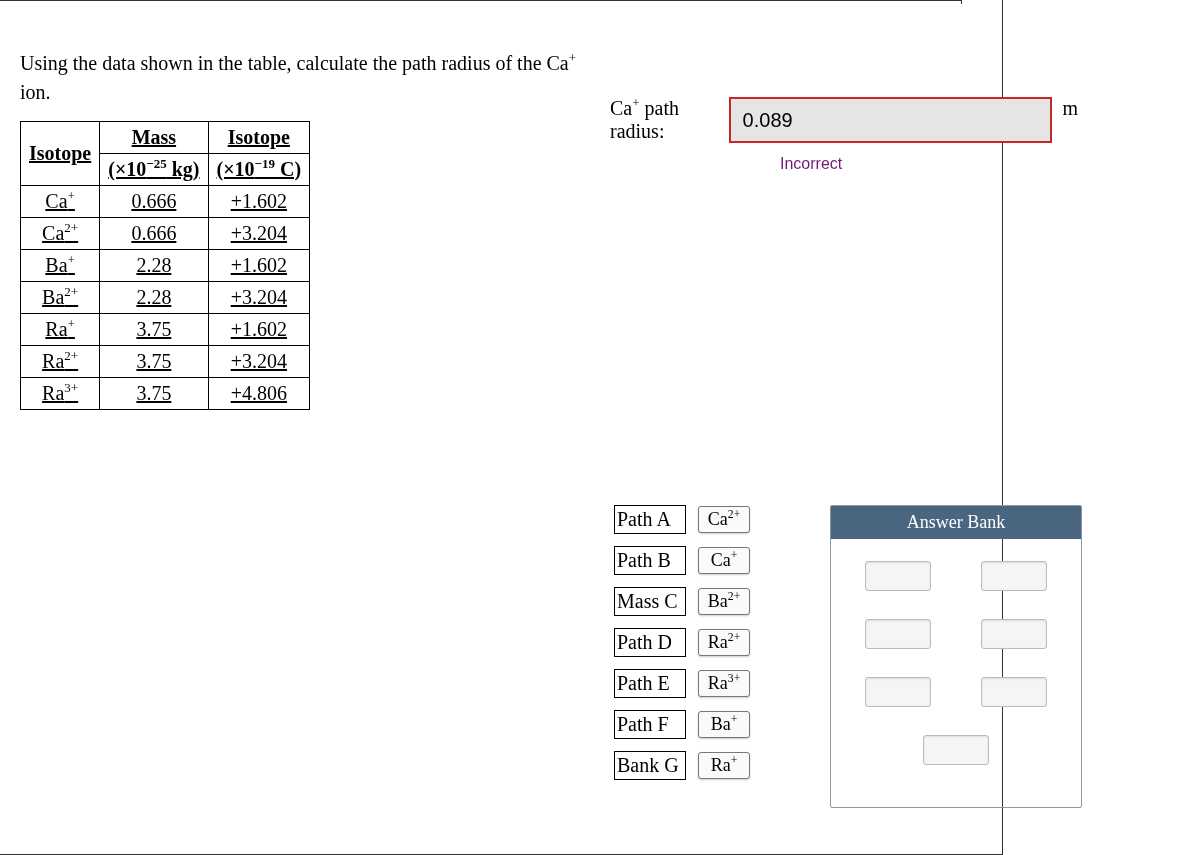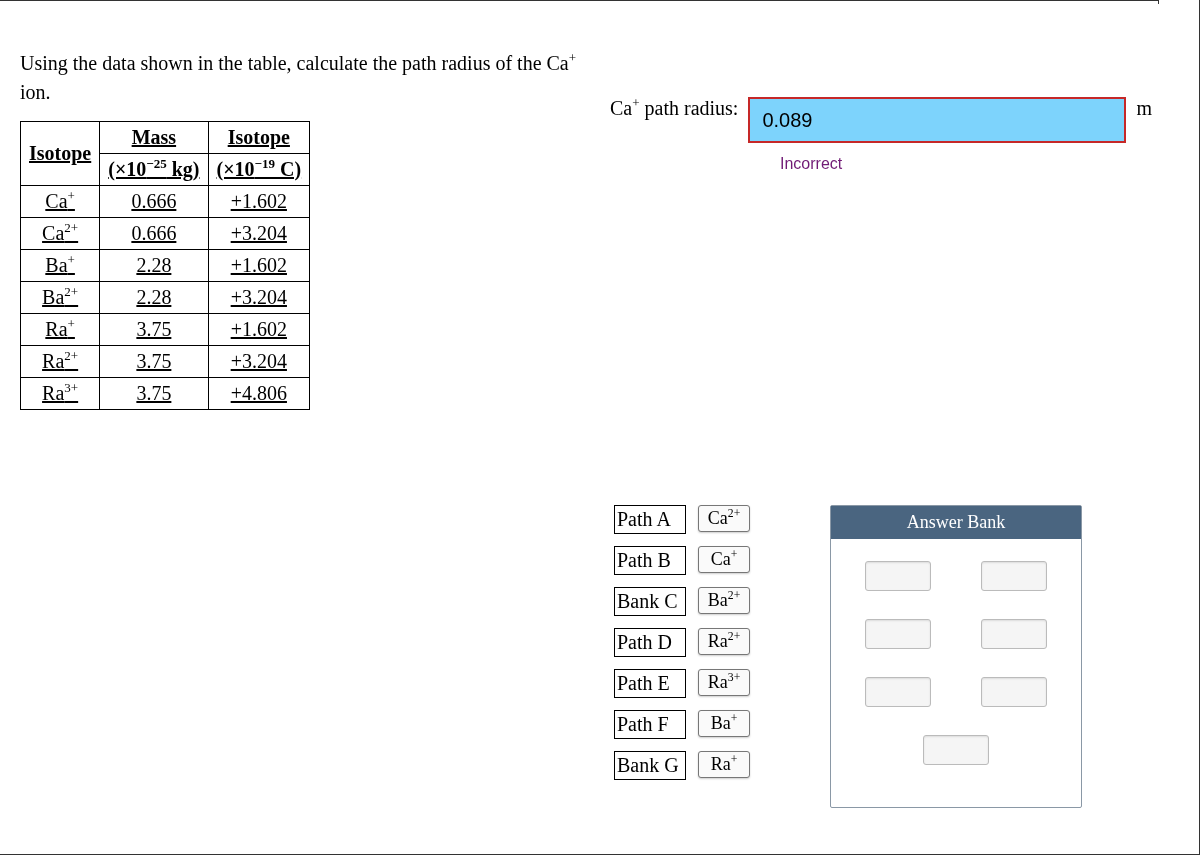--- a/index.html
+++ b/index.html
@@ -5,21 +5,21 @@
   html, body {
     margin: 0;
     padding: 0;
     background: #fff;
     font-family: "Times New Roman", Times, serif;
     font-size: 20px;
     color: #000;
   }
   .page {
     position: relative;
-    width: 1200px;
+    width: 1003px;
     height: 855px;
     box-sizing: border-box;
     border: 1px solid #333;
     border-left: none;
   }
   .tab-stub {
     position: absolute;
     right: -1px;
     top: -12px;
     width: 40px;
@@ -59,21 +59,21 @@
     top: 96px;
     display: flex;
     align-items: flex-start;
     gap: 10px;
   }
   .answer-label { font-size: 20px; }
   .answer-input {
     width: 350px;
     height: 42px;
     border: 2px solid #c62828;
-    background: #7dd3fc;
+    background: #e5e5e5;
     font-size: 20px;
     padding: 0 12px;
     font-family: Arial, sans-serif;
   }
   .unit { font-size: 20px; }
   .feedback {
     position: absolute;
     left: 780px;
     top: 154px;
     color: #701a75;
@@ -87,21 +87,21 @@
     width: 540px;
     line-height: 1.45;
   }
   .match-area {
     position: absolute;
     left: 614px;
     top: 504px;
   }
   .match-row {
     display: flex;
-    align-items: flex-start;
+    align-items: center;
     gap: 12px;
     margin-bottom: 12px;
   }
   .path-label {
     border: 1px solid #000;
     padding: 2px 6px 2px 2px;
     width: 62px;
     font-size: 20px;
   }
   .chip {
@@ -221,21 +221,21 @@
   <div class="match-area">
       <div class="match-row">
         <div class="path-label">Path A</div>
         <div class="chip">Ca<sup>2+</sup></div>
       </div>
       <div class="match-row">
         <div class="path-label">Path B</div>
         <div class="chip">Ca<sup>+</sup></div>
       </div>
       <div class="match-row">
-        <div class="path-label">Bank C</div>
+        <div class="path-label">Mass C</div>
         <div class="chip">Ba<sup>2+</sup></div>
       </div>
       <div class="match-row">
         <div class="path-label">Path D</div>
         <div class="chip">Ra<sup>2+</sup></div>
       </div>
       <div class="match-row">
         <div class="path-label">Path E</div>
         <div class="chip">Ra<sup>3+</sup></div>
       </div>

